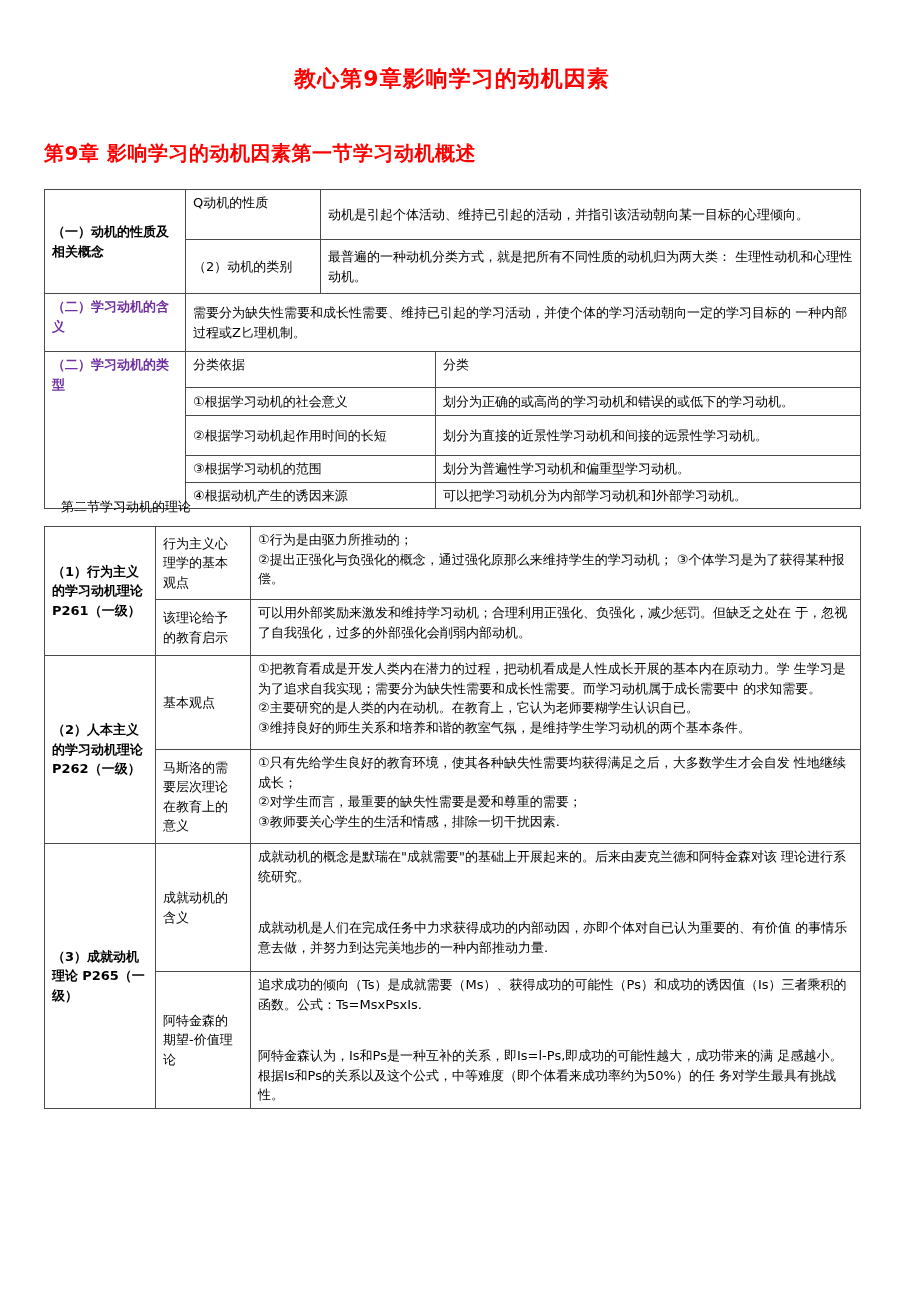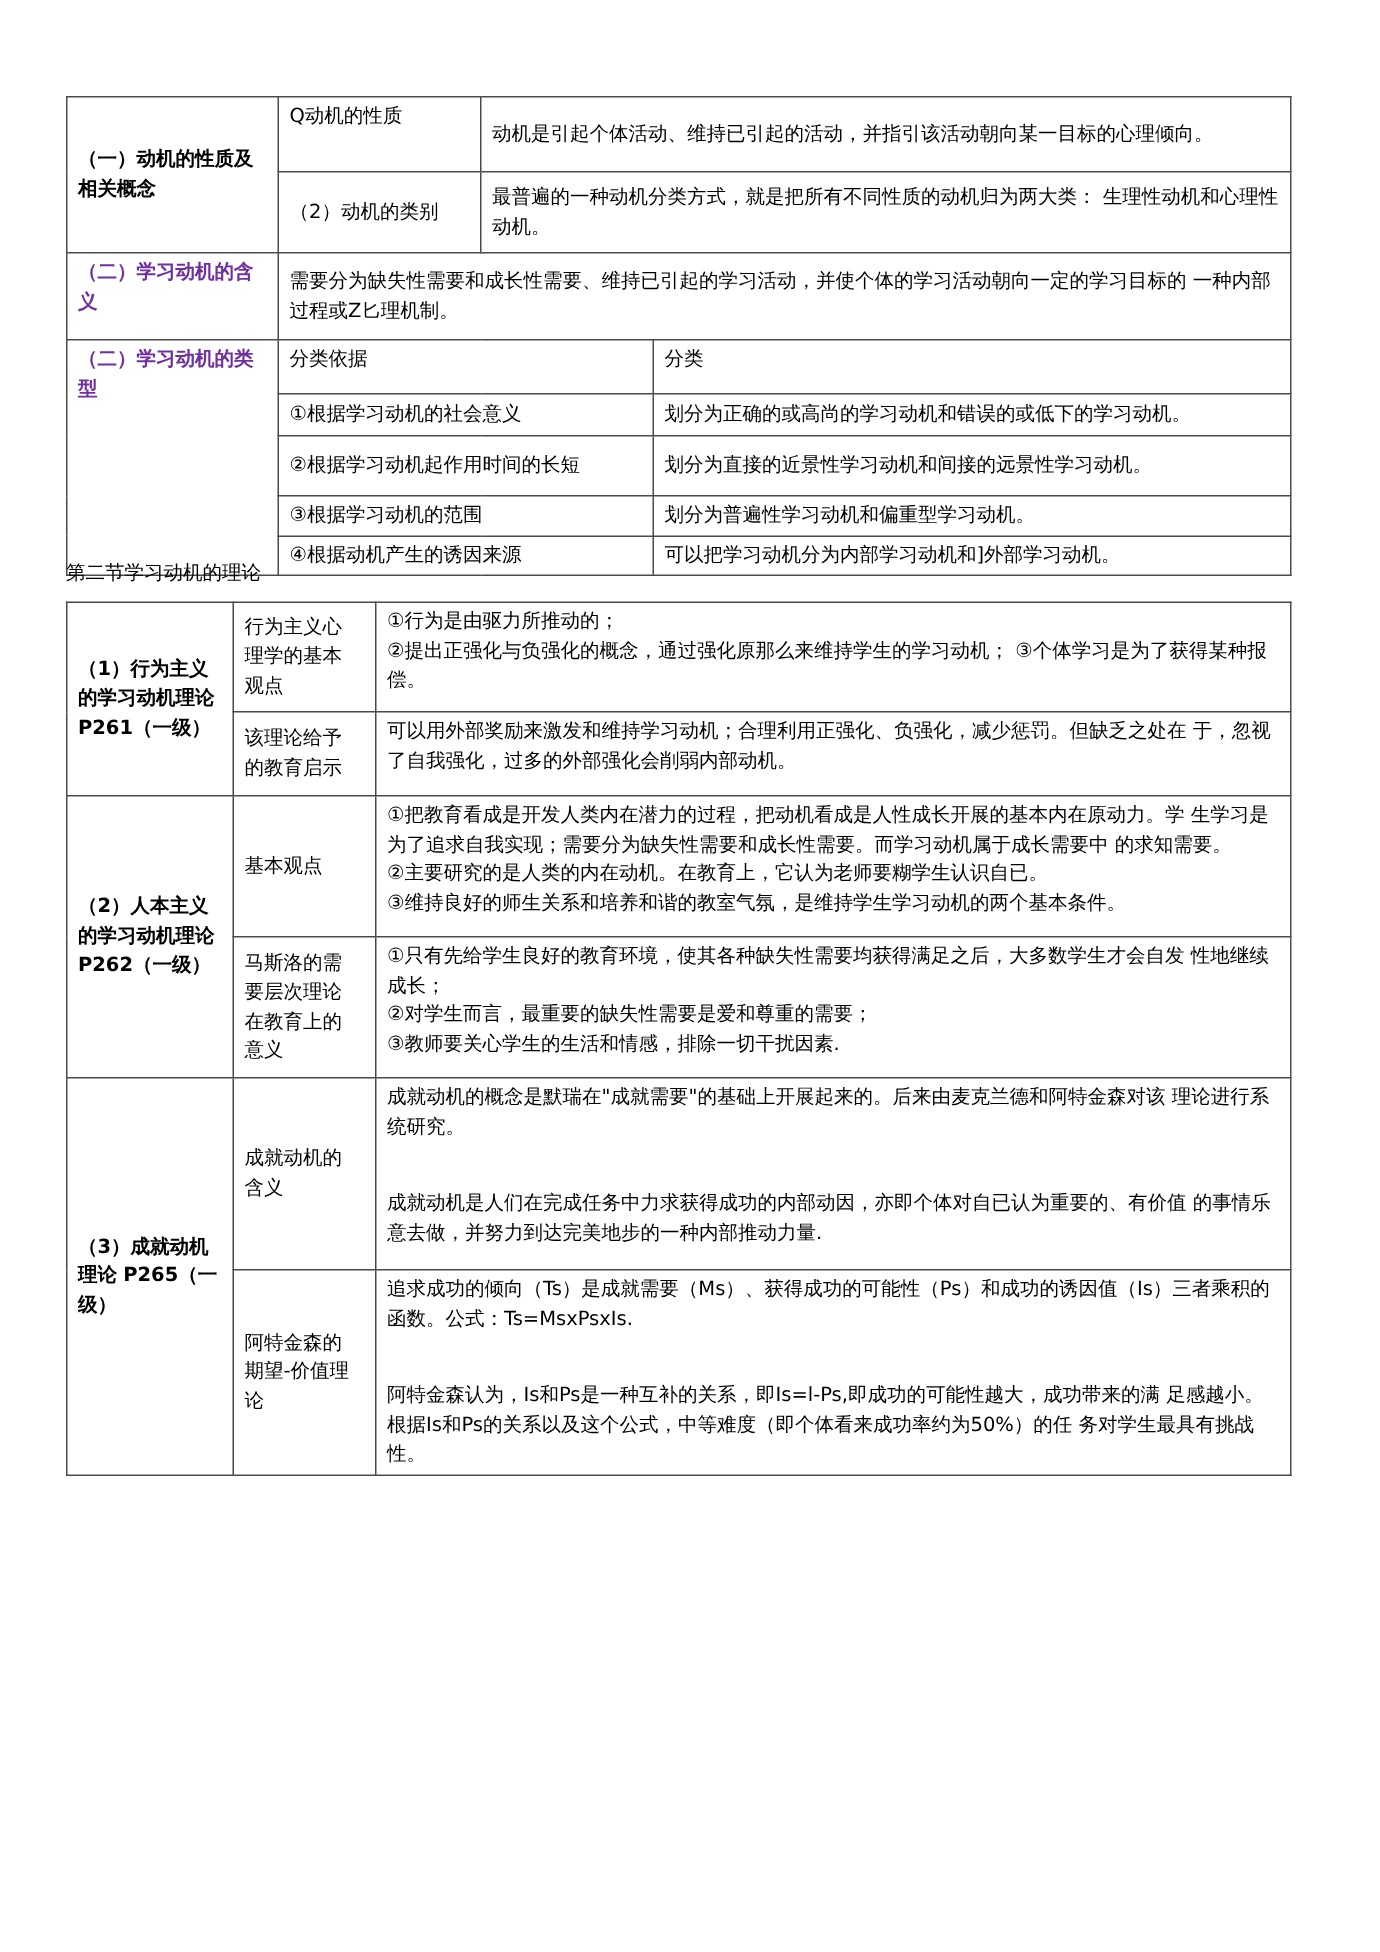--- a/index.html
+++ b/index.html
@@ -22,21 +22,21 @@
   }
   .chapter-heading {
     margin: 46px 0 22px 0;
     color: #ff0000;
     font-size: 20px;
     font-weight: bold;
     letter-spacing: 0.5px;
   }
   .section2-heading {
     position: relative;
-    margin: -11px 0 10px 0;
+    margin: -11px 0 10px 17px;
     font-size: 13px;
     font-weight: normal;
     color: #000000;
   }
 
   table.tbl {
     border-collapse: collapse;
     width: 816px;
     table-layout: fixed;
   }
@@ -86,21 +86,23 @@
   .t2 tr.r3 { height: 94px; }
   .t2 tr.r4 { height: 94px; padding-left: 36px; }
   .t2 tr.r5 { height: 128px; }
   .t2 tr.r6 { height: 134px; }
 </style>
 </head>
 <body>
 
 <div class="page">
 
-
+  <h1 class="doc-title">教心第9章影响学习的动机因素</h1>
+
+  <h2 class="chapter-heading">第9章 影响学习的动机因素第一节学习动机概述</h2>
 
   <table class="tbl t1">
     <colgroup>
         <col class="c1">
         <col class="c2">
         <col class="c3">
         <col class="c4">
       </colgroup>
     <tbody>
       <tr class="r1">

